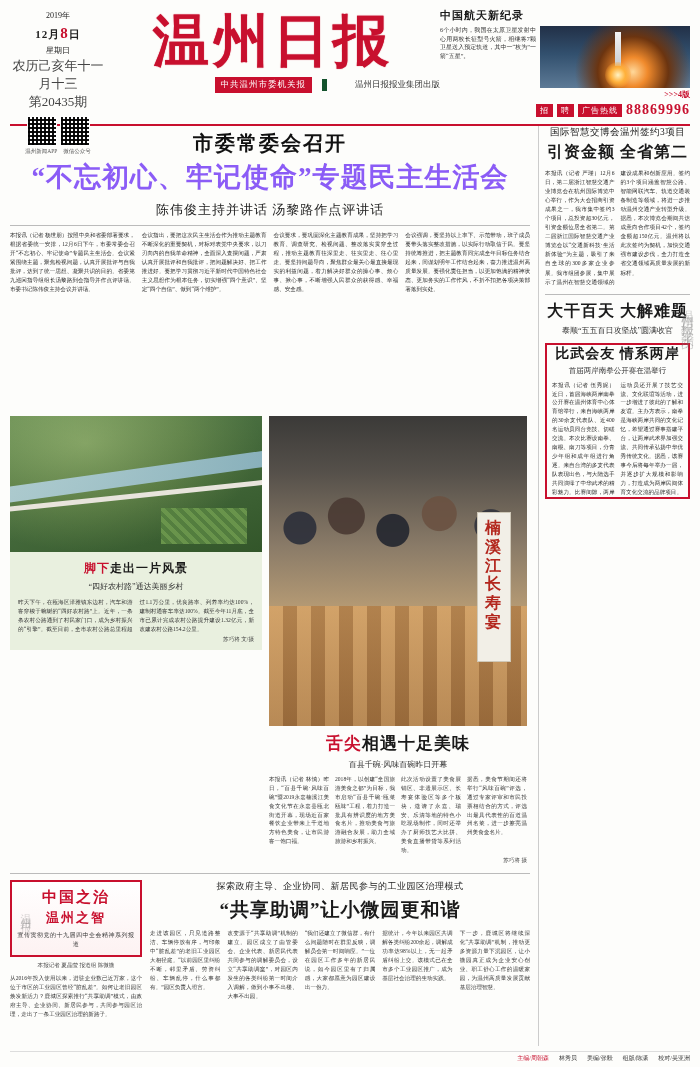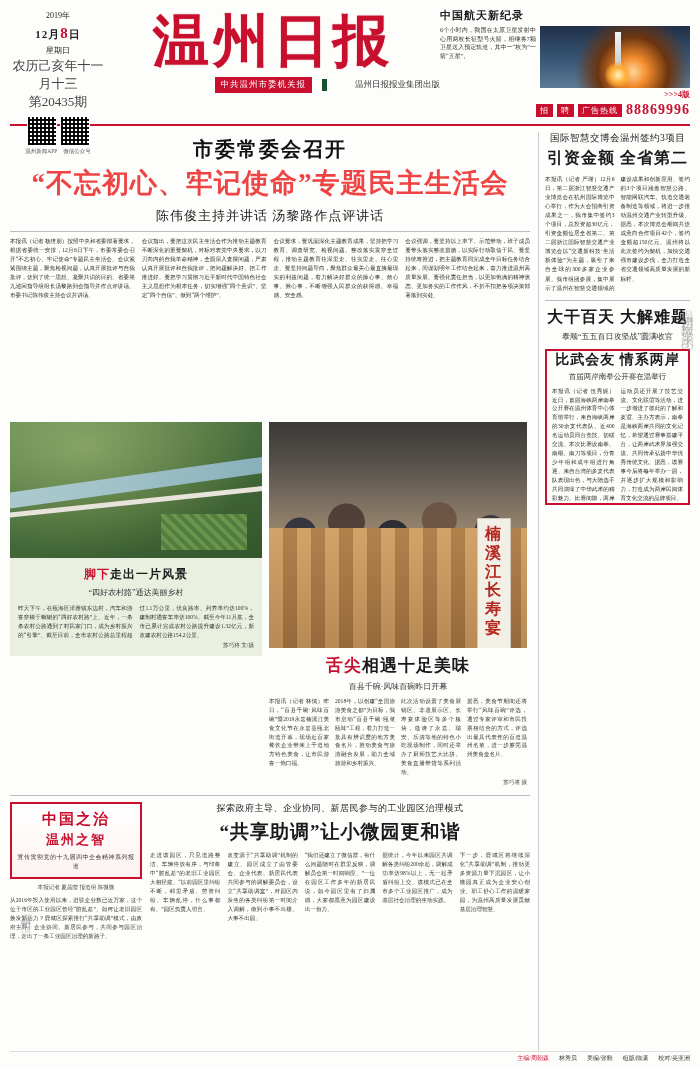--- a/index.html
+++ b/index.html
@@ -179,21 +179,20 @@
     color: #fff;
     font-size: 8px;
     padding: 1px 4px;
     letter-spacing: 1px;
     font-weight: normal;
   }
   
   .content {
     display: flex;
     gap: 8px;
-    margin-top: 6px;
     height: 920px;
   }
   .col-main { width: 520px; }
   .col-right {
     width: 152px;
     border-left: 1px solid #ccc;
     padding-left: 6px;
   }
   
   .lead-kicker {
@@ -203,21 +202,21 @@
     letter-spacing: 2px;
     margin-top: 4px;
     color: #111;
   }
   .lead-main {
     text-align: center;
     font-size: 27px;
     font-weight: bold;
     letter-spacing: 1px;
     margin-top: 4px;
-    color: #ef4444;
+    color: #8b5cf6;
     line-height: 1.25;
   }
   .lead-sub {
     text-align: center;
     font-size: 13px;
     margin-top: 6px;
     letter-spacing: 1px;
     color: #222;
   }
   .rule {
@@ -301,21 +300,21 @@
     column-count: 2;
     column-gap: 7px;
   }
   .cap-sign {
     font-size: 5.6px;
     text-align: right;
     color: #444;
     margin-top: 2px;
   }
   .img-market {
-    width: 100%; height: 226px;
+    width: 100%; height: 310px;
     position: relative; overflow: hidden;
     background:
       linear-gradient(180deg,#3b3a38 0%, #55504a 18%, #8a7b68 42%, #b59a74 62%, #d8b98c 100%);
   }
   .img-market .banner {
     position: absolute; right: 16px; top: 96px;
     width: 34px; height: 150px;
     background: #f2efe7;
     border: 1px solid #cfc8b8;
     color: #b3271e;

